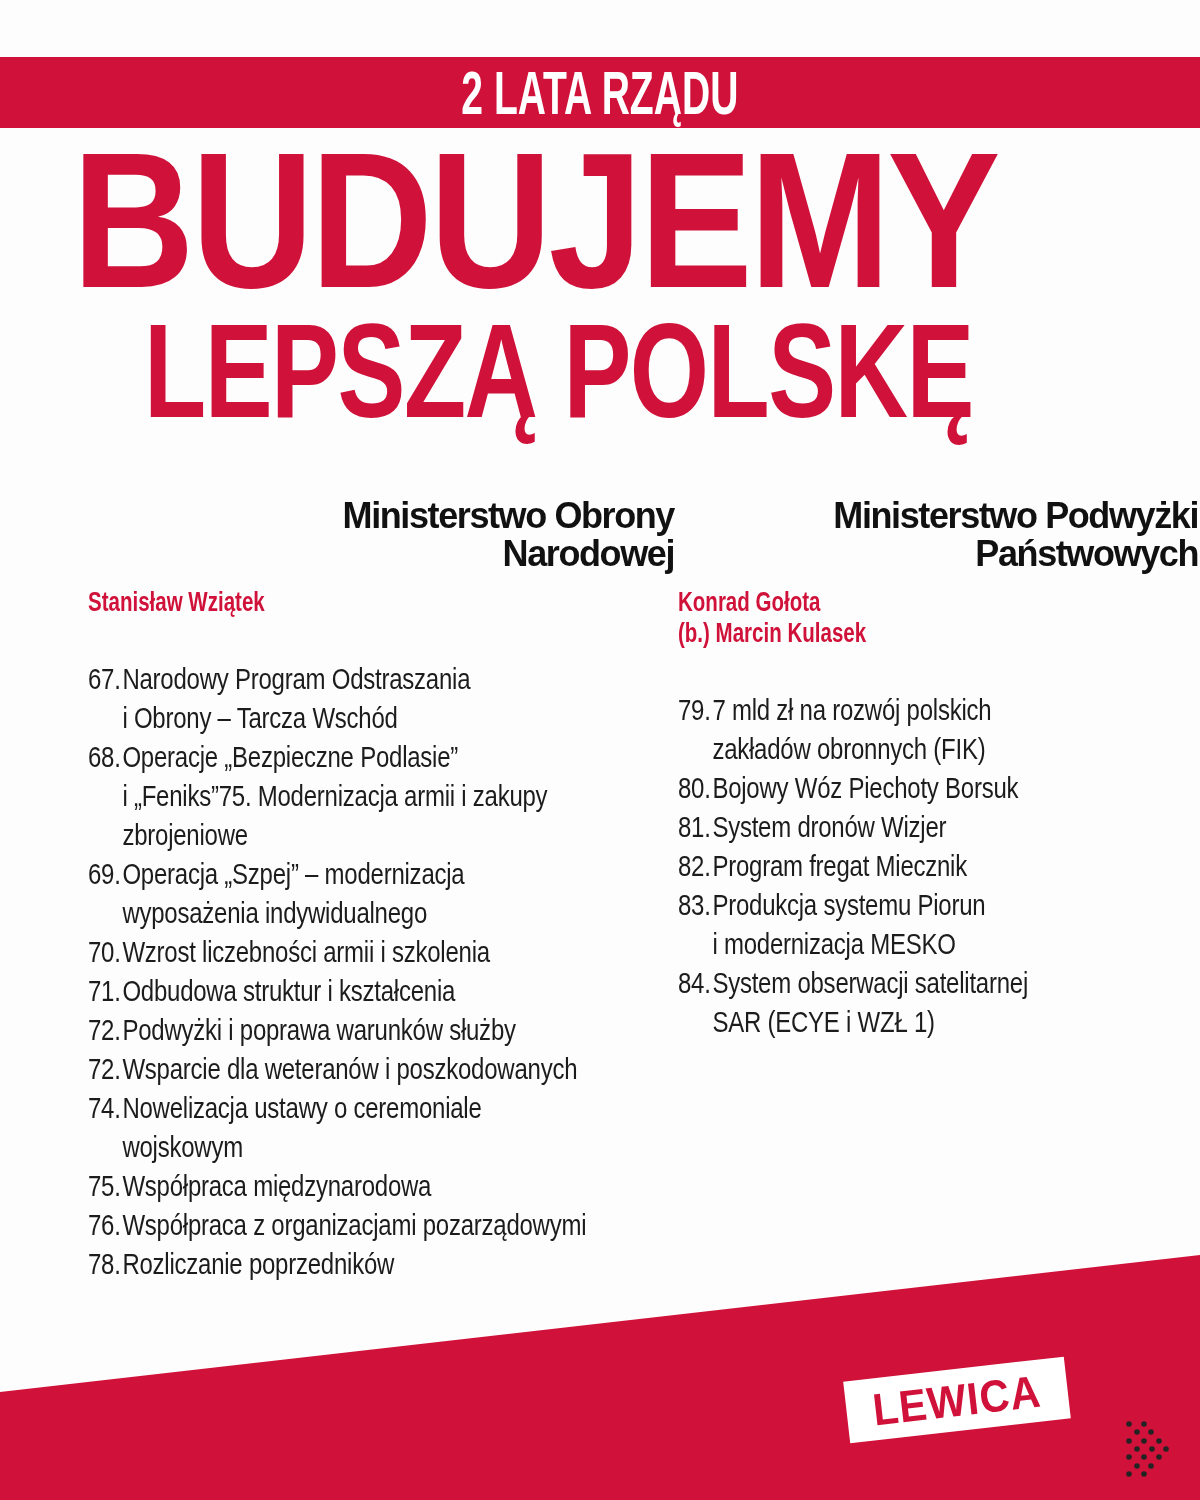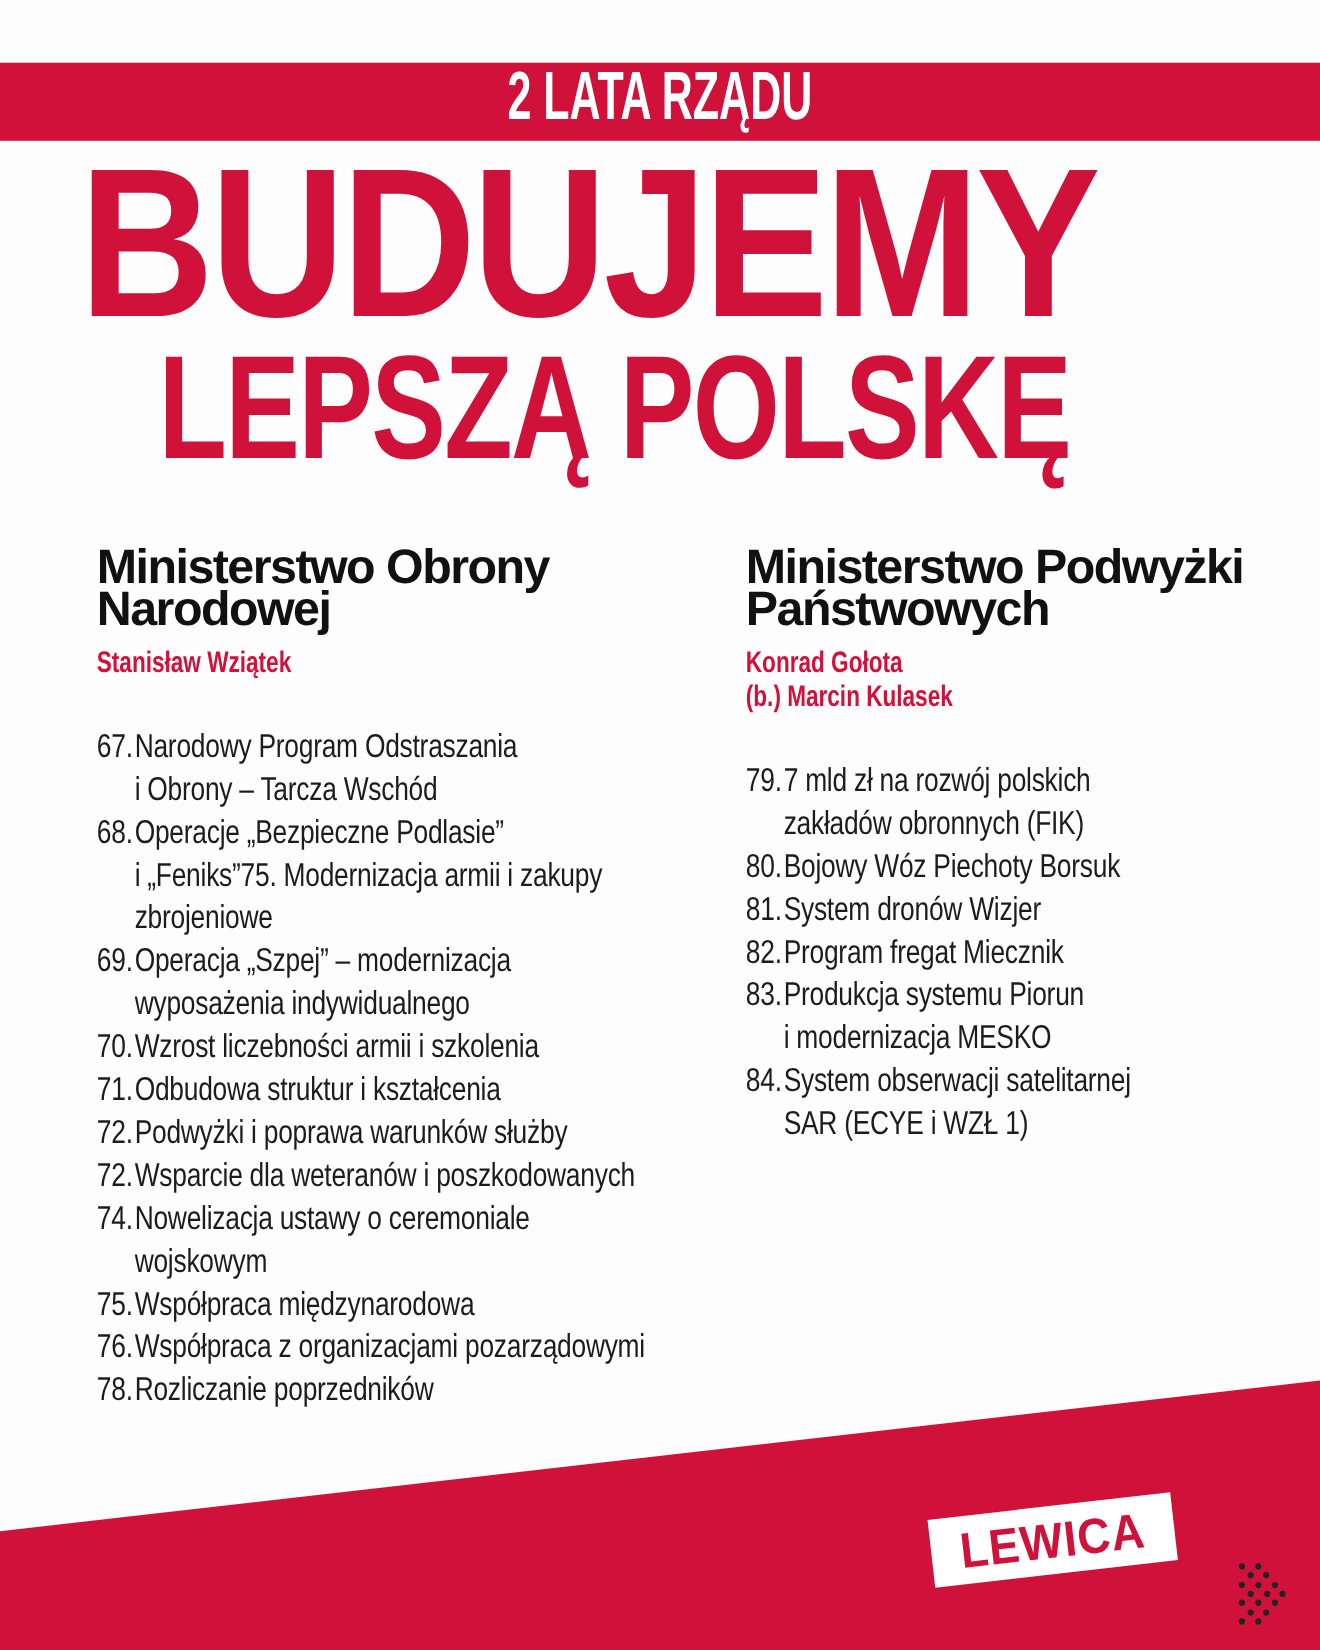--- a/index.html
+++ b/index.html
@@ -11,43 +11,43 @@
   html,body{margin:0;padding:0;background:var(--bg);}
   .canvas{
     position:relative;width:1200px;height:1500px;overflow:hidden;
     background:var(--bg);
     font-family:"Liberation Sans", sans-serif;
   }
   
   .top-banner{
     position:absolute;top:57px;left:0;width:100%;height:71px;
     background:var(--red);
-    display:flex;align-items:flex-start;justify-content:center;
+    display:flex;align-items:center;justify-content:center;
   }
   .top-banner .txt{
     color:#fff;font-weight:bold;font-size:62px;line-height:1;
     white-space:nowrap;transform:scaleX(0.63);letter-spacing:0;
   }
   
   .title{position:absolute;top:120px;left:0;width:100%;color:var(--red);font-weight:bold;}
   .title .l1{
     display:block;font-size:193px;line-height:200px;letter-spacing:-4px;
     transform:scaleX(0.88);white-space:nowrap;
   }
   .title .l2{
     display:block;font-size:134px;line-height:134px;letter-spacing:-2px;
     margin-top:-16px;transform:scaleX(0.76);white-space:nowrap;
   }
   
   .col{position:absolute;top:497px;}
   .col-left{left:88px;width:586px;}
   .col-right{left:678px;width:520px;}
   .ministry{
-    font-size:44px;font-weight:bold;letter-spacing:-1.4px;
-    line-height:38px;color:#111;white-space:pre-line;
+    font-size:36px;font-weight:bold;letter-spacing:-1.4px;
+    line-height:38px;color:#111;white-space:pre-line;text-align:right;
   }
   .ministers{
     margin-top:14px;font-size:27px;font-weight:bold;color:var(--red);
     line-height:31px;white-space:pre-line;
     transform:scaleX(0.76);transform-origin:left top;width:132%;
   }
   .list{margin-top:41px;transform:scaleX(0.8);transform-origin:left top;width:125%;}
   .item{
     position:relative;padding-left:43px;
     font-size:30px;line-height:39px;letter-spacing:-0.3px;

